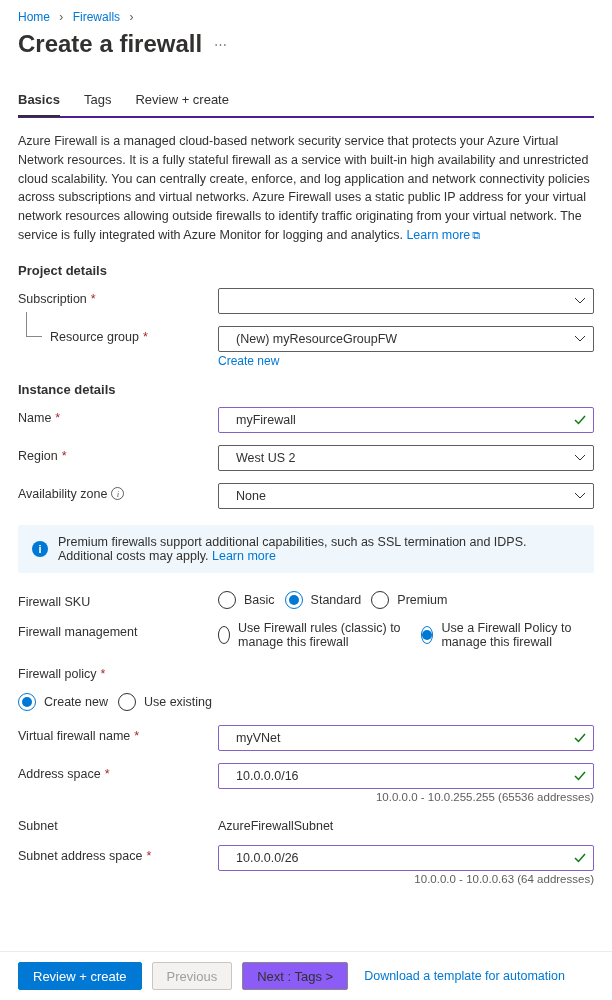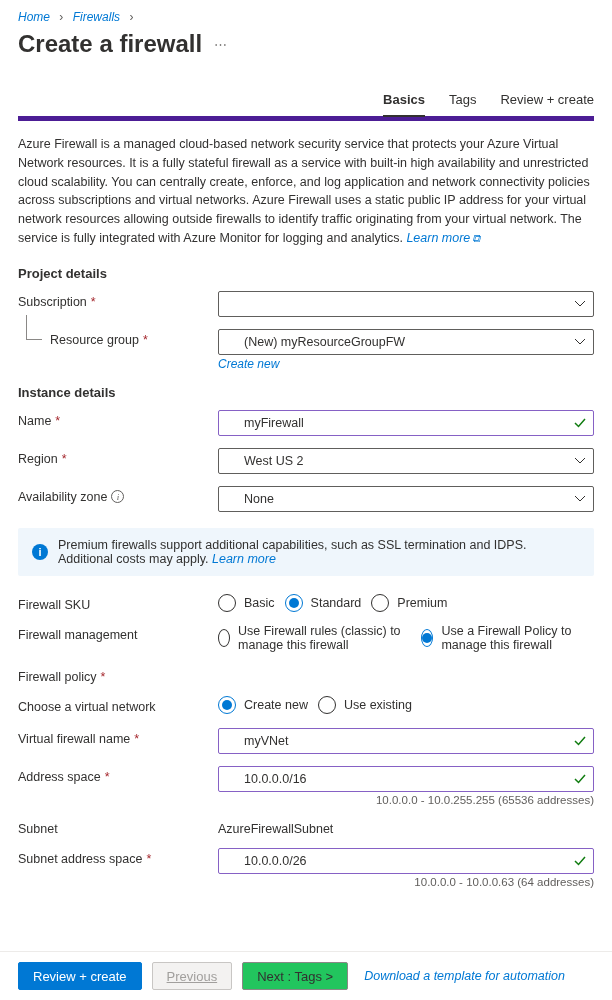--- a/index.html
+++ b/index.html
@@ -4,45 +4,45 @@
   <style>
     * { box-sizing: border-box; margin: 0; padding: 0; }
     body {
       font-family: "Segoe UI", -apple-system, sans-serif;
       font-size: 13px;
       color: #323130;
       background: #fff;
       width: 612px;
       padding: 10px 18px 0 18px;
     }
-    a { color: #0078d4; text-decoration: none; cursor: pointer; font-style: italic; }
+    a { color: #0078d4; text-decoration: none; cursor: pointer; }
     .breadcrumb { font-size: 12px; color: #0078d4; margin-bottom: 6px; }
     .breadcrumb .sep { color: #605e5c; margin: 0 6px; }
     .title-row { display: flex; align-items: center; gap: 12px; margin-bottom: 28px; }
     h1 { font-size: 24px; font-weight: 600; color: #323130; }
     .ellipsis { color: #605e5c; cursor: pointer; }
-    .tabs { display: flex; gap: 24px; border-bottom: 5px solid #4c1d95; margin-bottom: 14px; justify-content: flex-end; }
+    .tabs { display: flex; gap: 24px; border-bottom: 2px solid #4c1d95; margin-bottom: 14px; }
     .tab { padding: 6px 0 8px 0; cursor: pointer; font-size: 13px; color: #323130; }
     .tab.active { font-weight: 600; border-bottom: 2px solid #323130; margin-bottom: -1px; }
     .description { font-size: 12.5px; color: #323130; line-height: 1.5; margin-bottom: 18px; }
     .section-header { font-size: 13px; font-weight: 600; margin-top: 14px; margin-bottom: 10px; }
     .field-row { display: flex; align-items: flex-start; margin-bottom: 12px; }
     .field-label { width: 200px; flex-shrink: 0; font-size: 12.5px; padding-top: 4px; display: flex; align-items: center; gap: 4px; }
     .field-label.indent { padding-left: 32px; position: relative; }
     .field-label.indent::before {
       content: ""; position: absolute; left: 8px; top: -14px; width: 1px; height: 24px; background: #8a8886;
     }
     .field-label.indent::after {
       content: ""; position: absolute; left: 8px; top: 10px; width: 16px; height: 1px; background: #8a8886;
     }
     .req { color: #a4262c; }
     .field-control { flex: 1; }
     .select-input, .text-input {
       width: 100%; height: 26px; border: 1px solid #605e5c; border-radius: 2px;
-      padding: 0 24px 0 25px; font-size: 12.5px; background: #fff; position: relative;
+      padding: 0 24px 0 17px; font-size: 12.5px; background: #fff; position: relative;
       display: flex; align-items: center; cursor: pointer;
     }
     .select-input.purple { border-color: #8661c5; }
     .text-input { cursor: text; align-items: center; }
     .text-input.valid { border-color: #8661c5; }
     .chevron { position: absolute; right: 8px; top: 50%; transform: translateY(-50%); pointer-events: none; }
     .check-icon { position: absolute; right: 6px; top: 50%; transform: translateY(-50%); color: #107c10; }
     .sub-link { font-size: 12px; color: #0078d4; margin-top: 2px; display: inline-block; }
     .hint-right { font-size: 11.5px; color: #605e5c; text-align: right; margin-top: 2px; }
     .info-banner {
@@ -67,22 +67,22 @@
       width: 13px; height: 13px; border: 1px solid #605e5c; border-radius: 50%;
       display: inline-flex; align-items: center; justify-content: center; font-size: 9px; color: #605e5c;
       font-style: italic; font-family: serif;
     }
     .footer-bar {
       position: fixed; bottom: 0; left: 0; width: 612px; background: #fff;
       border-top: 1px solid #edebe9; padding: 10px 18px; display: flex; gap: 10px; align-items: center;
     }
     .btn { height: 28px; padding: 0 14px; font-size: 13px; border-radius: 2px; cursor: pointer; border: 1px solid; display: flex; align-items: center; }
     .btn-primary { background: #0078d4; color: #fff; border-color: #0078d4; }
-    .btn-disabled { background: #f3f2f1; color: #a19f9d; border-color: #c8c6c4; cursor: not-allowed; text-decoration: underline; }
-    .btn-secondary { background: #22c55e; color: #323130; border-color: #8a8886; }
+    .btn-disabled { background: #f3f2f1; color: #a19f9d; border-color: #c8c6c4; cursor: not-allowed; }
+    .btn-secondary { background: #8b5cf6; color: #323130; border-color: #8a8886; }
     .ext-icon { font-size: 11px; margin-left: 2px; }
   </style>
 </head>
 <body>
 
 <div class="breadcrumb">
   <a>Home</a>
   <span class="sep">›</span>
   <a>Firewalls</a>
   <span class="sep">›</span>
@@ -225,21 +225,20 @@
 </div>
 
 <div class="field-row" style="margin-top:14px;flex-direction:column;">
   <div class="field-label">
       <span>Firewall policy</span> 
       <span class="req">*</span>
     </div>
 </div>
 
 <div class="field-row">
-  <div class="field-label">Choose a virtual network</div>
   <div class="field-control radio-group">
     <div class="radio-item selected">
       <div class="radio-outer">
           <div class="radio-inner"></div>
         </div>
       <span>Create new</span>
     </div>
     <div class="radio-item">
       <div class="radio-outer"></div>
       <span>Use existing</span>

